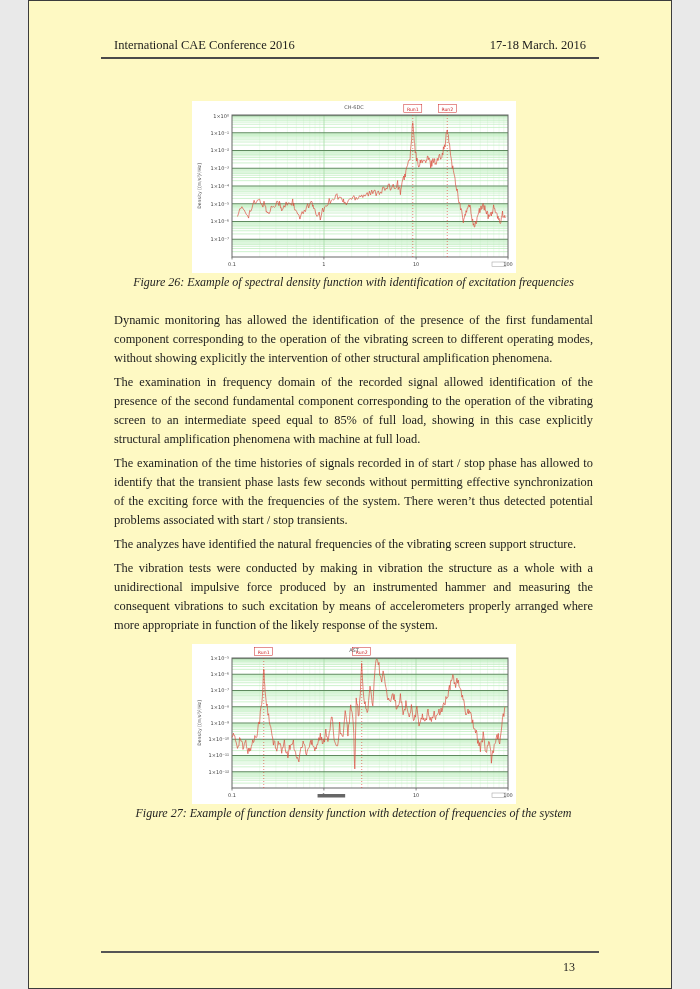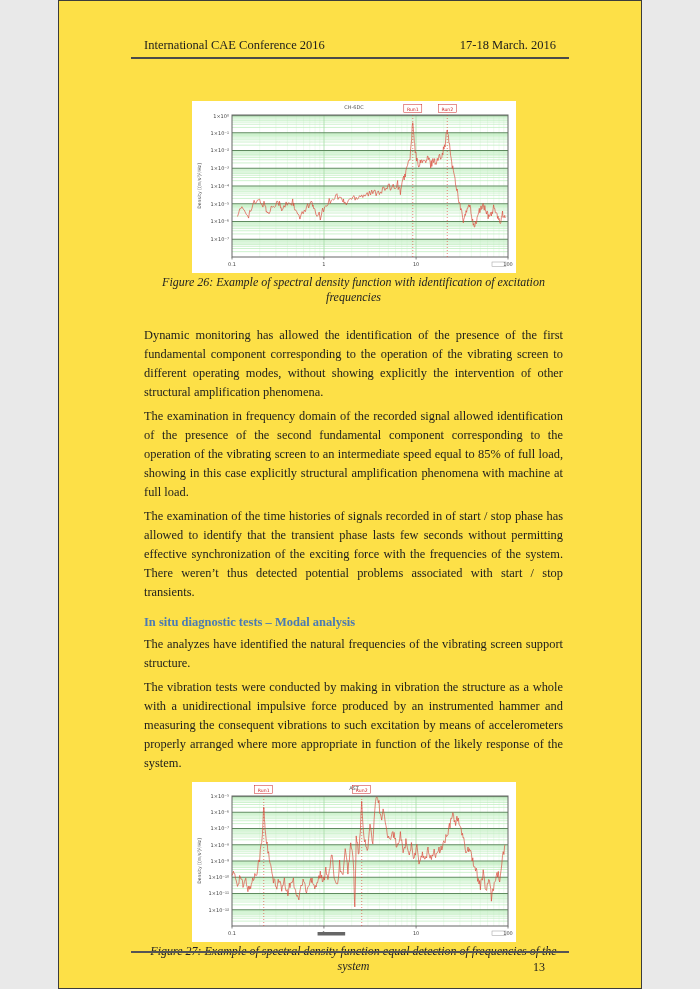--- a/index.html
+++ b/index.html
@@ -1,18 +1,18 @@
 <!DOCTYPE html>
 <html><head>
 <meta charset="utf-8">
 <style>
   html,body{margin:0;padding:0;background:#e9e9e9;}
   .page{
-    width:584px;height:989px;margin:0 auto;position:relative;
-    background:#fde047;border:1px solid #3c3c3c;box-sizing:border-box;
+    width:644px;height:989px;margin:0 auto;position:relative;
+    background:#fef9c3;border:1px solid #3c3c3c;box-sizing:border-box;
     font-family:"Liberation Serif",serif;color:#1c1c1c;overflow:hidden;
   }
   .header{
     display:flex;justify-content:space-between;
     margin:37px 72px 0 72px;padding:0 13px 4px 13px;
     border-bottom:2px solid #4a4a4a;font-size:12.5px;
   }
   .content{margin:0 78px 0 85px;}
   .fig{margin:0;}
   .fig-26{margin-top:42px;}
@@ -180,21 +180,20 @@
             <text x="0" y="0" font-size="4.6" fill="#444" text-anchor="middle" transform="translate(9 85) rotate(-90)">Density [(m/s²)²/Hz]</text>
             <rect x="300" y="161" width="14" height="4.5" fill="none" stroke="#999" stroke-width="0.5"></rect>
           </svg></div>
       <figcaption class="caption">Figure 26: Example of spectral density function with identification of excitation frequencies</figcaption>
     </figure>
 
     <p class="body first-after-fig">Dynamic monitoring has allowed the identification of the presence of the first fundamental component corresponding to the operation of the vibrating screen to different operating modes, without showing explicitly the intervention of other structural amplification phenomena.</p>
     <p class="body">The examination in frequency domain of the recorded signal allowed identification of the presence of the second fundamental component corresponding to the operation of the vibrating screen to an intermediate speed equal to 85% of full load, showing in this case explicitly structural amplification phenomena with machine at full load.</p>
     <p class="body">The examination of the time histories of signals recorded in of start / stop phase has allowed to identify that the transient phase lasts few seconds without permitting effective synchronization of the exciting force with the frequencies of the system. There weren’t thus detected potential problems associated with start / stop transients.</p>
 
-    <h3 class="section-heading" style="color: rgb(74, 122, 181);">In situ diagnostic tests – Modal analysis</h3>
 
     <p class="body">The analyzes have identified the natural frequencies of the vibrating screen support structure.</p>
     <p class="body">The vibration tests were conducted by making in vibration the structure as a whole with a unidirectional impulsive force produced by an instrumented hammer and measuring the consequent vibrations to such excitation by means of accelerometers properly arranged where more appropriate in function of the likely response of the system.</p>
 
     <figure class="fig fig-27">
       <div class="chart chart-1"><svg width="324" height="160" font-family="'DejaVu Sans',sans-serif">
             <line x1="67.69475960108628" y1="14" x2="67.69475960108628" y2="144" stroke="#ddf5dd" stroke-width="0.5"></line>
             <line x1="83.89515543420895" y1="14" x2="83.89515543420895" y2="144" stroke="#ddf5dd" stroke-width="0.5"></line>
             <line x1="95.38951920217254" y1="14" x2="95.38951920217254" y2="144" stroke="#ddf5dd" stroke-width="0.5"></line>
             <line x1="104.30524039891374" y1="14" x2="104.30524039891374" y2="144" stroke="#ddf5dd" stroke-width="0.5"></line>
@@ -314,21 +313,21 @@
             <text x="131.90800000000002" y="153" font-size="5" text-anchor="middle" fill="#444">1</text>
             <line x1="224.092" y1="144" x2="224.092" y2="146.5" stroke="#666666" stroke-width="0.8"></line>
             <text x="224.092" y="153" font-size="5" text-anchor="middle" fill="#444">10</text>
             <line x1="316" y1="144" x2="316" y2="146.5" stroke="#666666" stroke-width="0.8"></line>
             <text x="316" y="153" font-size="5" text-anchor="middle" fill="#444">100</text>
             <text x="162" y="8" font-size="5" text-anchor="middle" fill="#555">AST</text>
             <text x="0" y="0" font-size="4.6" fill="#444" text-anchor="middle" transform="translate(9 79) rotate(-90)">Density [(m/s²)²/Hz]</text>
             <rect x="300" y="149" width="14" height="4.5" fill="none" stroke="#999" stroke-width="0.5"></rect>
             <rect x="125.56" y="150" width="27.6" height="3.5" fill="#666"></rect>
           </svg></div>
-      <figcaption class="caption">Figure 27: Example of spectral density function equal detection of frequencies of the system</figcaption>
+      <figcaption class="caption">Figure 27: Example of function density function with detection of frequencies of the system</figcaption>
     </figure>
 
   </div>
 
   <div class="footer-rule"></div>
   <div class="page-num">13</div>
 
 </div>
 
 </body></html>

